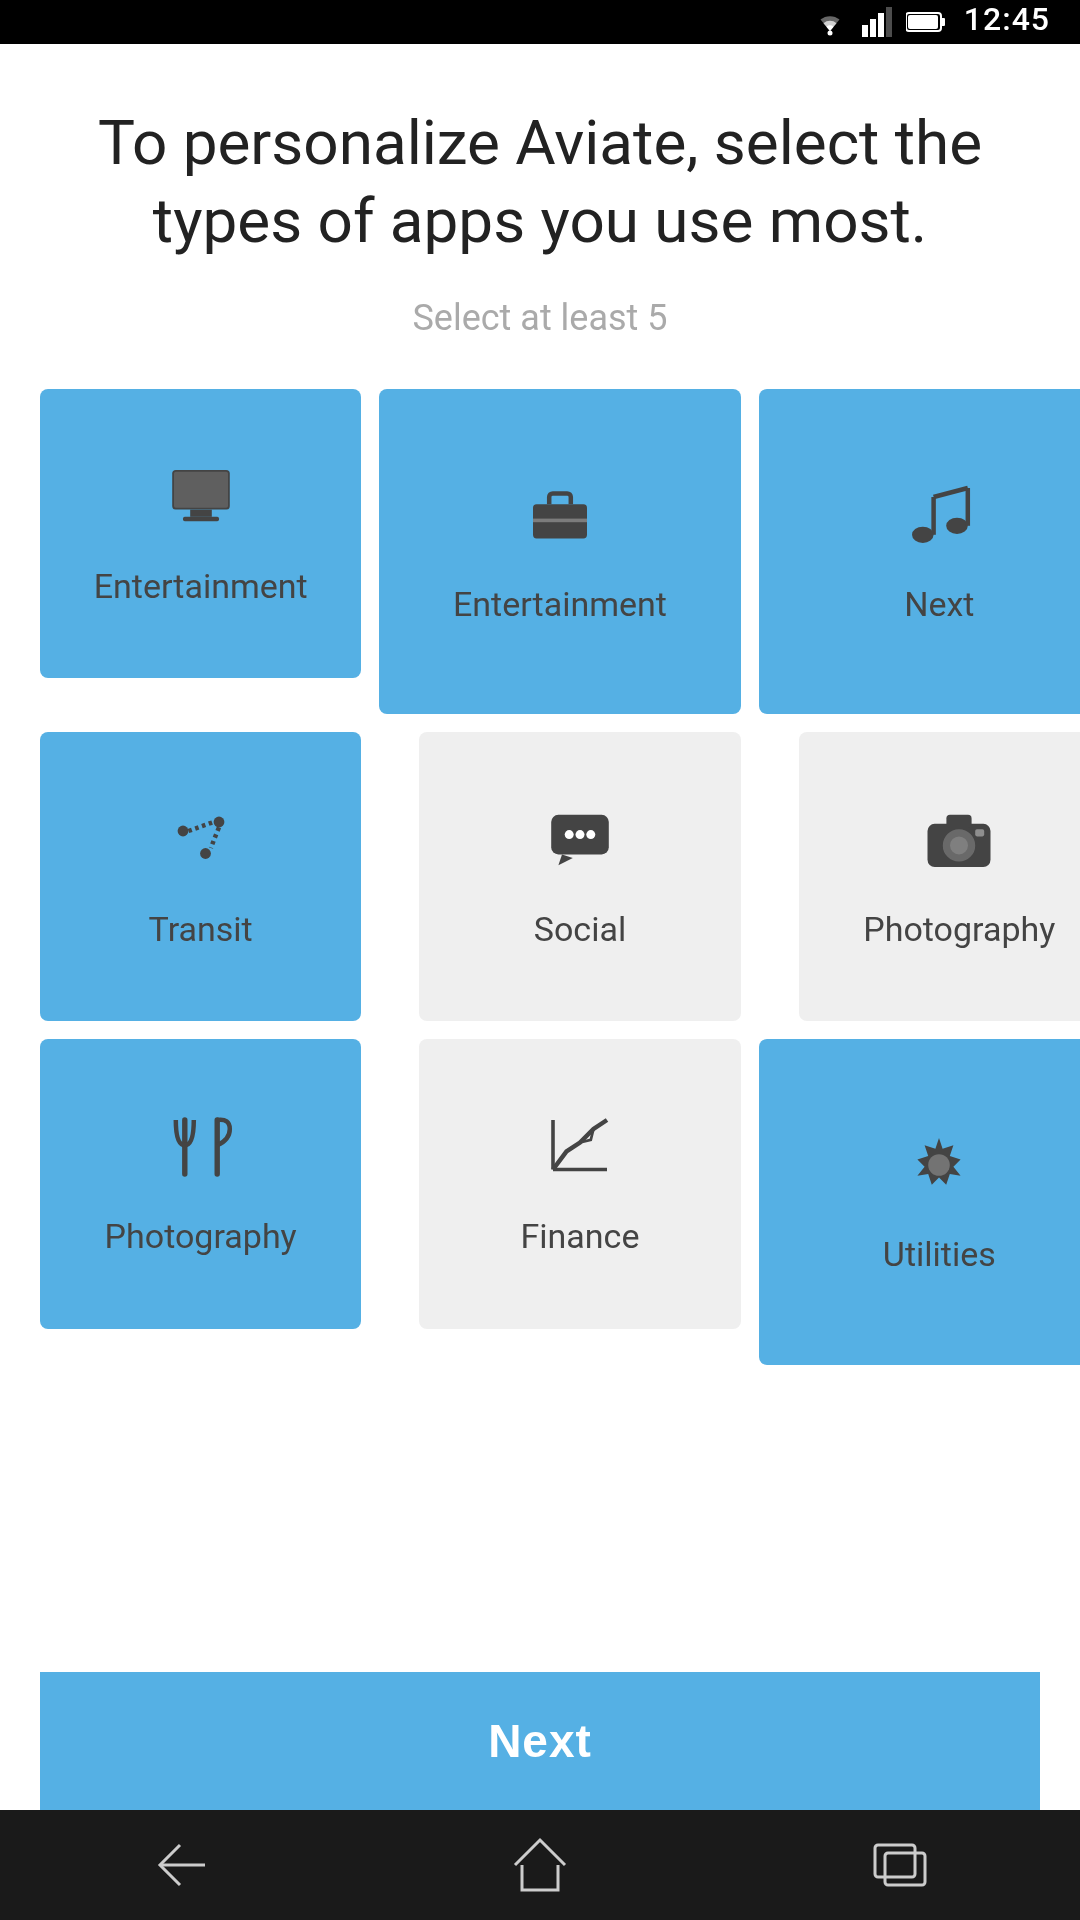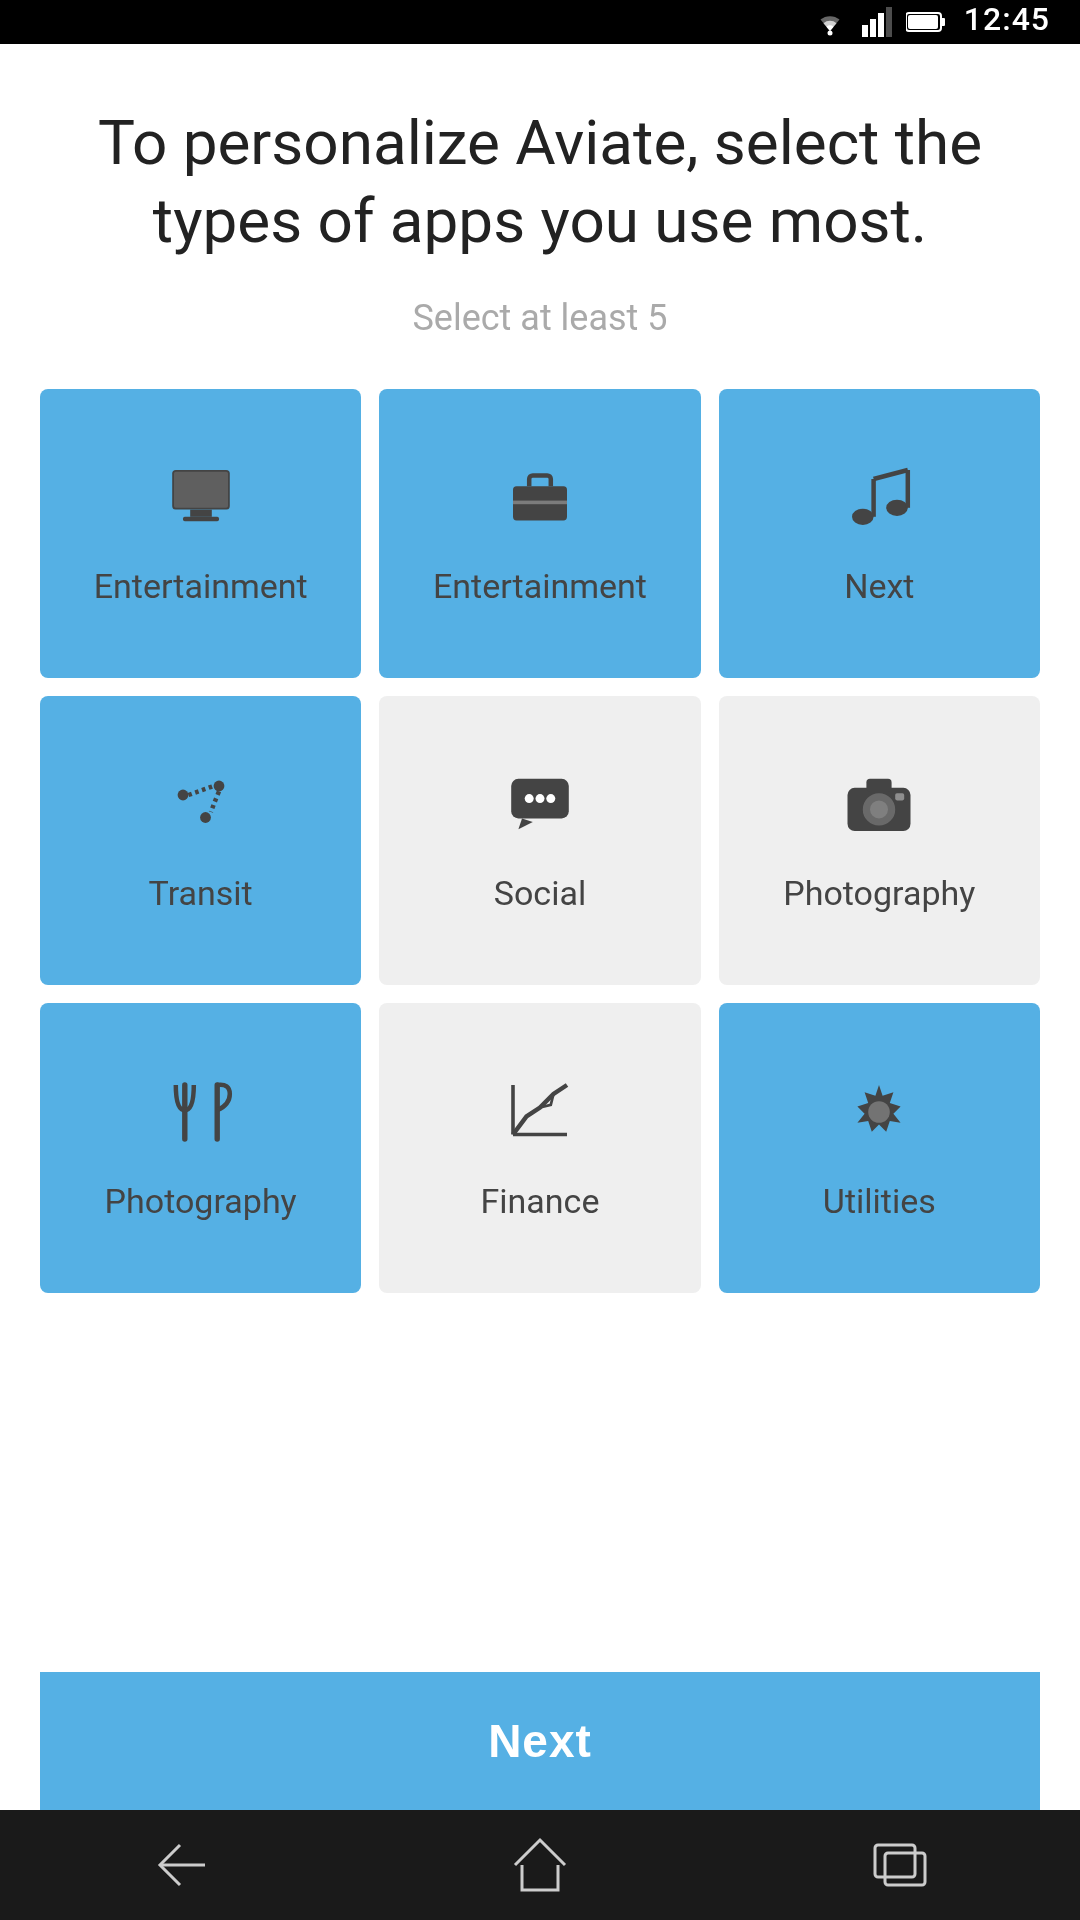--- a/index.html
+++ b/index.html
@@ -87,20 +87,21 @@
       gap: 22px;
       aspect-ratio: 1 / 0.9;
     }
 
     .category-tile.selected {
       background: #55b0e4;
     }
 
     .category-tile.unselected {
       background: #efefef;
+      margin-left: 40px;
     }
 
     .tile-icon {
       font-size: 68px;
       color: #444;
       line-height: 1;
     }
 
     .tile-label {
       font-size: 34px;

